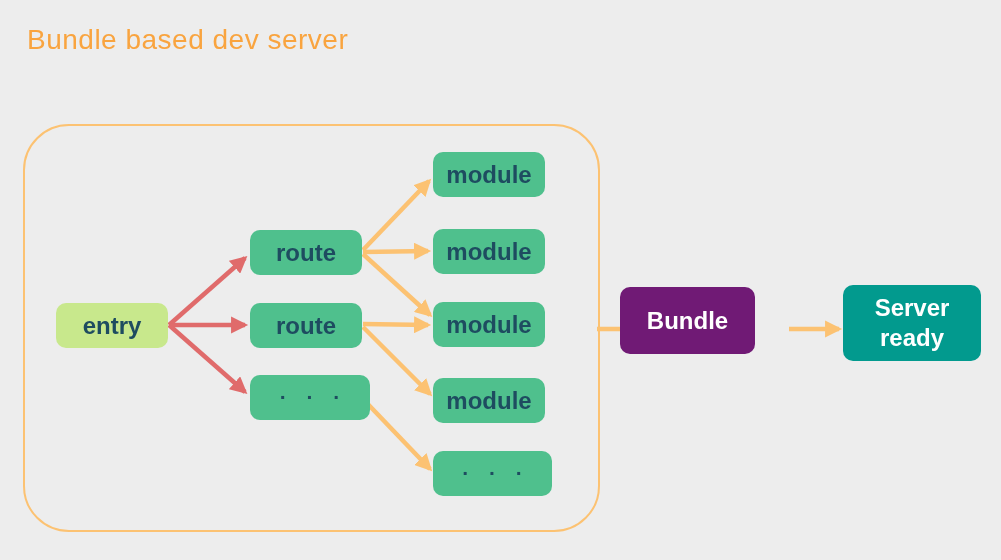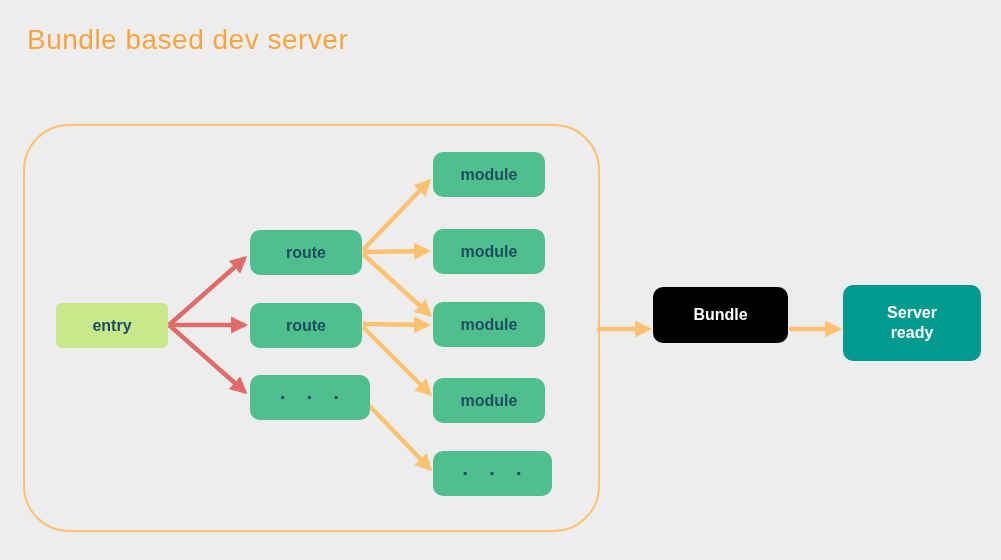--- a/index.html
+++ b/index.html
@@ -39,21 +39,21 @@
     left: 0;
     top: 0;
     pointer-events: none;
   }
   .node {
     position: absolute;
     display: flex;
     align-items: center;
     justify-content: center;
     border-radius: 10px;
-    font-size: 16px;
+    font-size: 24px;
     font-weight: 700;
     text-align: center;
     white-space: pre-line;
     line-height: 1.25;
   }
   .node.dots {
     letter-spacing: 7px;
     font-size: 21px;
     padding-left: 7px; 
   }
@@ -81,26 +81,26 @@
         <line x1="363" y1="252" x2="428" y2="251" stroke="#fcc272" stroke-width="4.5" marker-end="url(#head-orange)"></line>
         <line x1="363" y1="254" x2="430" y2="315" stroke="#fcc272" stroke-width="4.5" marker-end="url(#head-orange)"></line>
         <line x1="363" y1="324" x2="428" y2="325" stroke="#fcc272" stroke-width="4.5" marker-end="url(#head-orange)"></line>
         <line x1="363" y1="327" x2="430" y2="394" stroke="#fcc272" stroke-width="4.5" marker-end="url(#head-orange)"></line>
         <line x1="363" y1="399" x2="430" y2="469" stroke="#fcc272" stroke-width="4.5" marker-end="url(#head-orange)"></line>
         <line x1="597" y1="329" x2="649" y2="329" stroke="#fcc272" stroke-width="4.5" marker-end="url(#head-orange)"></line>
         <line x1="789" y1="329" x2="839" y2="329" stroke="#fcc272" stroke-width="4.5" marker-end="url(#head-orange)"></line>
       </g>
   </svg>
   <div>
-      <div class="node" style="left: 56px; top: 303px; width: 112px; height: 45px; background: rgb(200, 232, 140); color: rgb(30, 76, 96); border-radius: 6px;">entry</div>
+      <div class="node" style="left: 56px; top: 303px; width: 112px; height: 45px; background: rgb(200, 232, 140); color: rgb(30, 76, 96);">entry</div>
       <div class="node" style="left: 250px; top: 230px; width: 112px; height: 45px; background: rgb(79, 192, 141); color: rgb(30, 76, 96);">route</div>
       <div class="node" style="left: 250px; top: 303px; width: 112px; height: 45px; background: rgb(79, 192, 141); color: rgb(30, 76, 96);">route</div>
       <div class="node dots" style="left: 250px; top: 375px; width: 113px; height: 45px; background: rgb(79, 192, 141); color: rgb(30, 76, 96);">· · ·</div>
       <div class="node" style="left: 433px; top: 152px; width: 112px; height: 45px; background: rgb(79, 192, 141); color: rgb(30, 76, 96);">module</div>
       <div class="node" style="left: 433px; top: 229px; width: 112px; height: 45px; background: rgb(79, 192, 141); color: rgb(30, 76, 96);">module</div>
       <div class="node" style="left: 433px; top: 302px; width: 112px; height: 45px; background: rgb(79, 192, 141); color: rgb(30, 76, 96);">module</div>
       <div class="node" style="left: 433px; top: 378px; width: 112px; height: 45px; background: rgb(79, 192, 141); color: rgb(30, 76, 96);">module</div>
       <div class="node dots" style="left: 433px; top: 451px; width: 112px; height: 45px; background: rgb(79, 192, 141); color: rgb(30, 76, 96);">· · ·</div>
-      <div class="node" style="left: 653px; top: 287px; width: 135px; height: 56px; background: #000000; color: rgb(255, 255, 255);">Bundle</div>
+      <div class="node" style="left: 620px; top: 287px; width: 135px; height: 67px; background: #701a75; color: rgb(255, 255, 255);">Bundle</div>
       <div class="node" style="left: 843px; top: 285px; width: 138px; height: 76px; background: rgb(2, 154, 142); color: rgb(255, 255, 255);">Server
 ready</div>
     </div>
 </div>
 
 </body></html>

